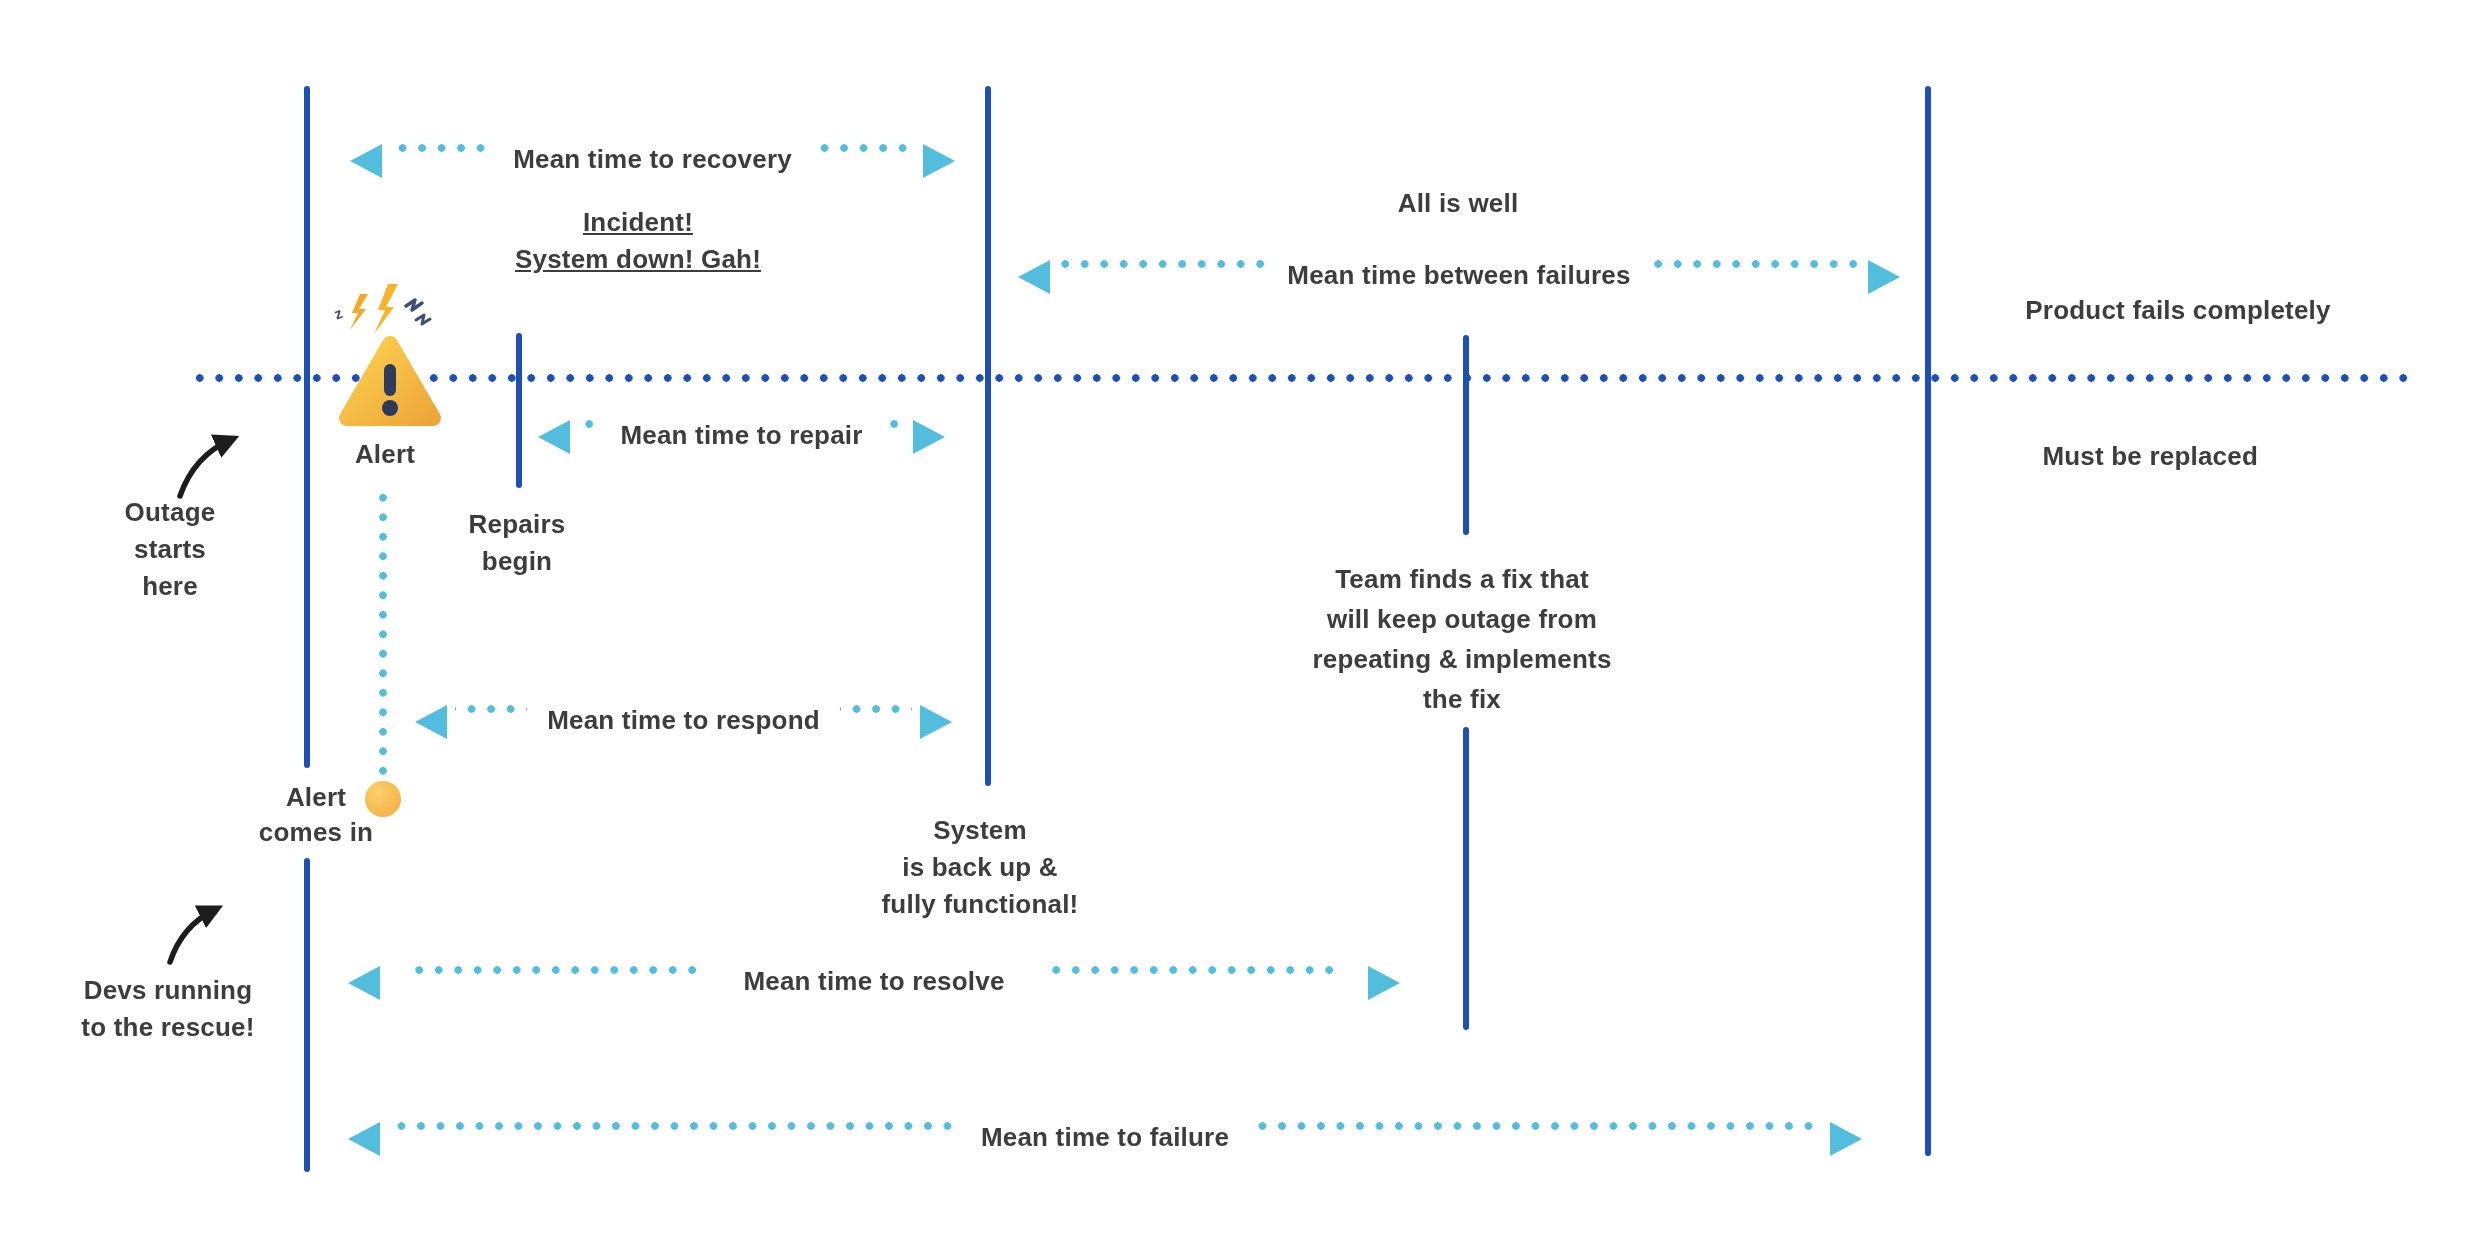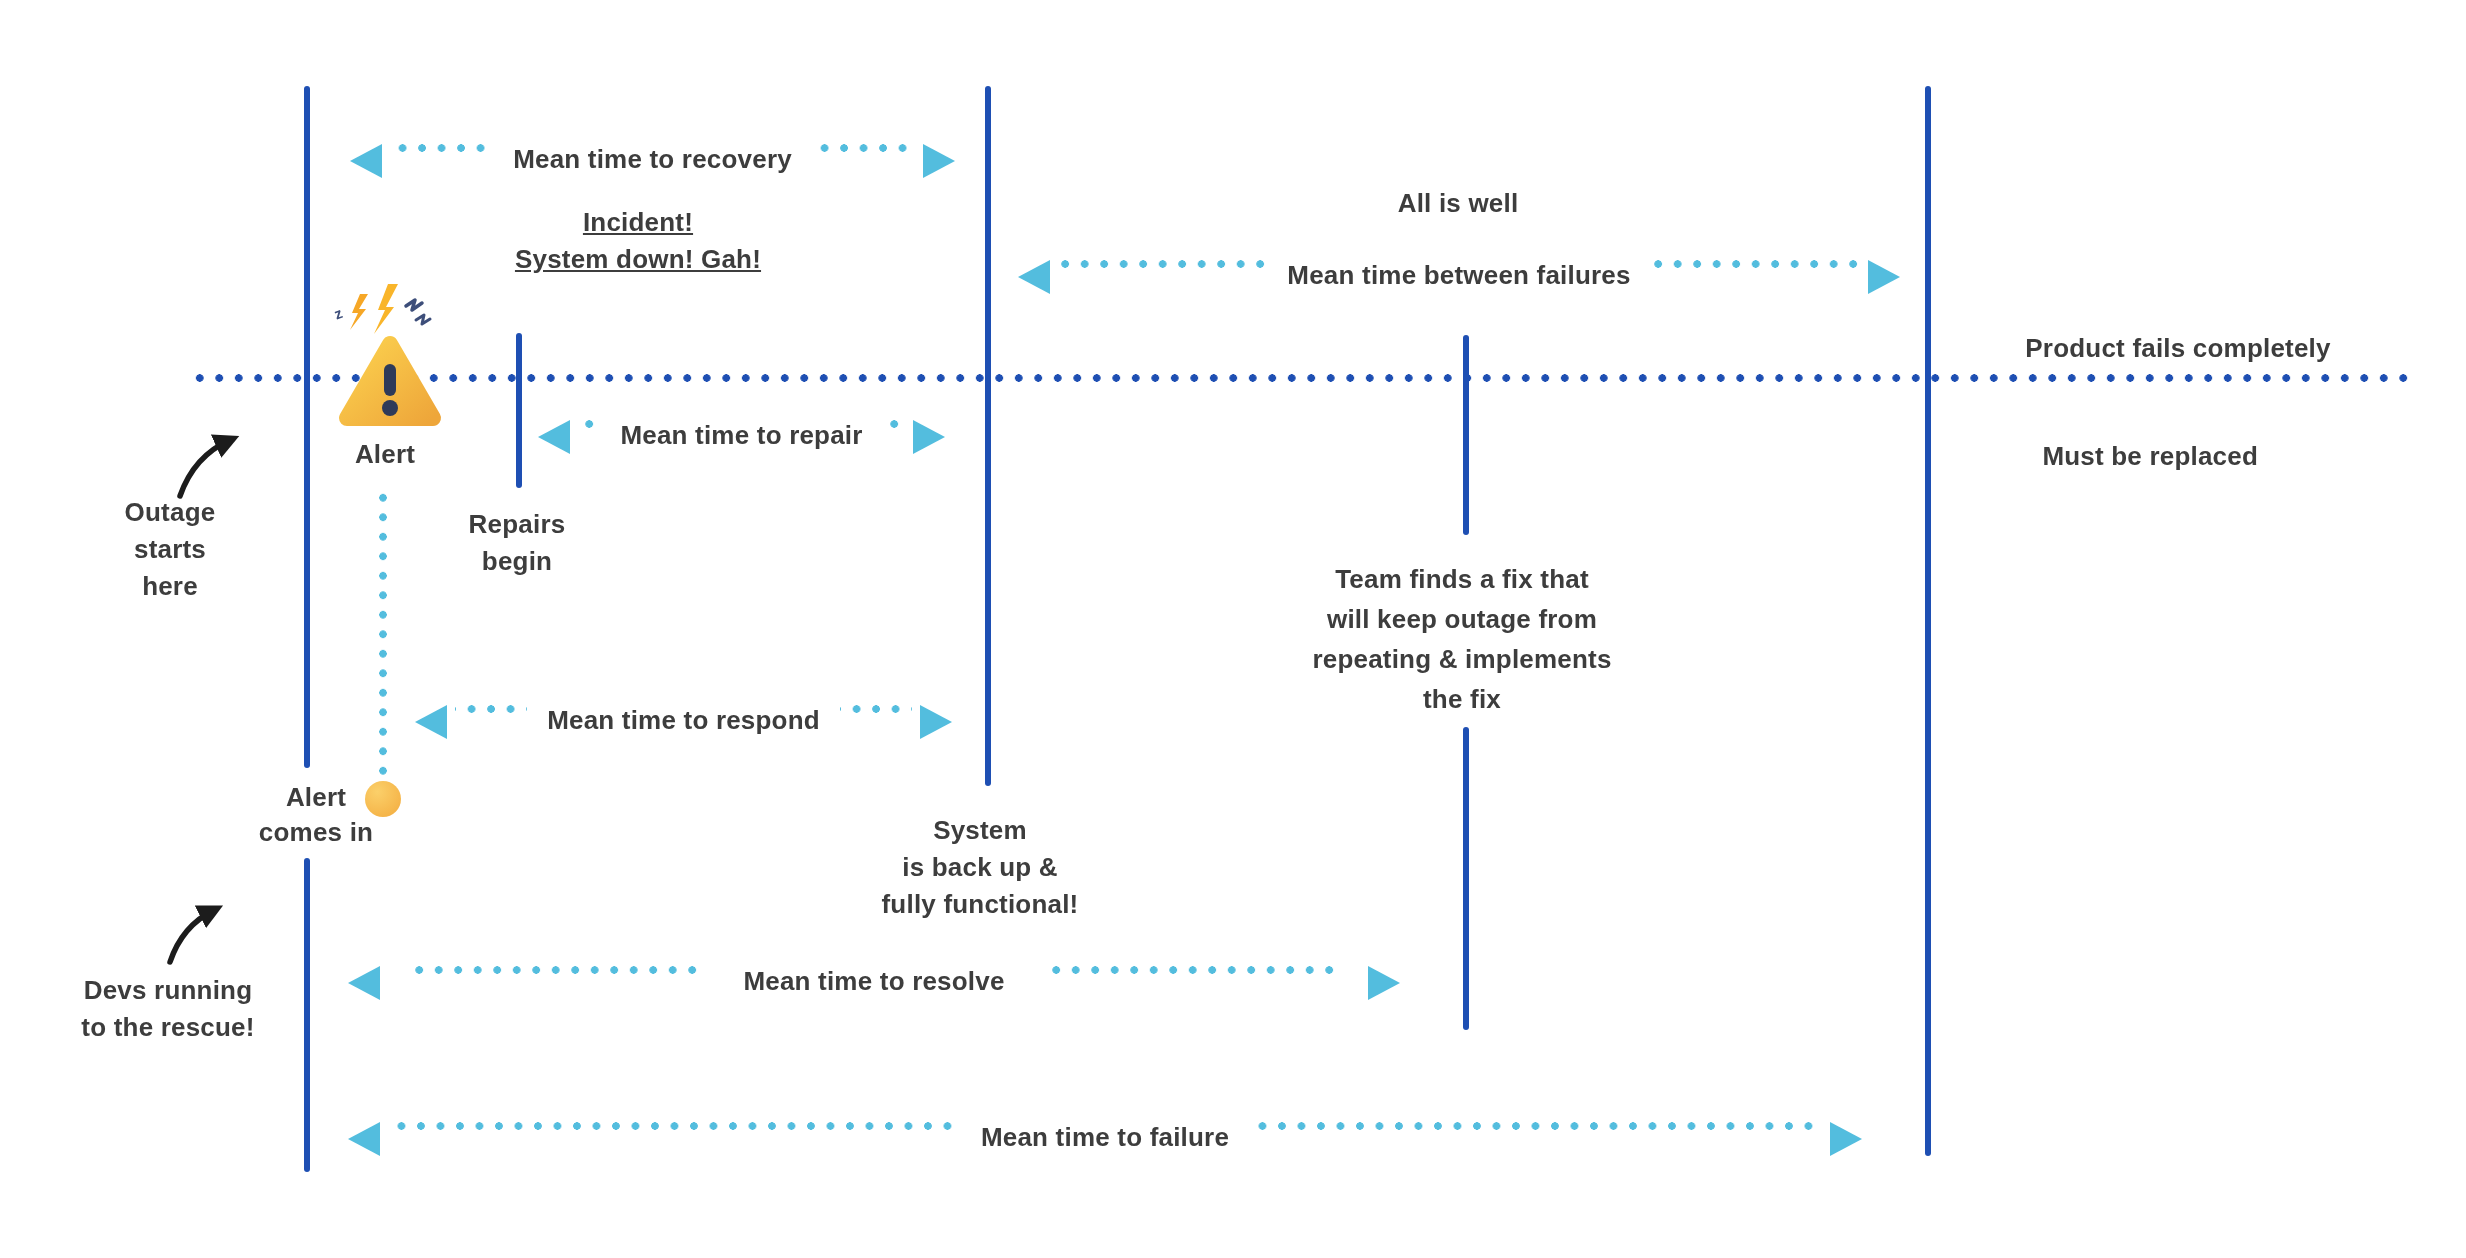--- a/index.html
+++ b/index.html
@@ -37,21 +37,21 @@
   .recovery{left:350px;  top:144px;  width:605px;}
   .mtbf    {left:1018px; top:260px;  width:882px;}
   .repair  {left:538px;  top:420px;  width:407px;}
   .respond {left:415px;  top:705px;  width:537px;}
   .resolve {left:348px;  top:966px;  width:1052px;gap:24px;}
   .failure {left:348px;  top:1122px; width:1514px;}
   
   .note{position:absolute; text-align:center; white-space:pre-line; font-size:26px; line-height:37px; color:var(--text,#3d3d3d);}
   .incident    {left:458px;  top:204px;  width:360px;text-decoration:underline;}
   .allwell     {left:1358px; top:142px;  width:200px;margin-top:43px;}
-  .prodfails   {left:1978px; top:292px;  width:400px;margin-top:38px;}
+  .prodfails   {left:1978px; top:292px;  width:400px;}
   .mustreplace {left:1958px; top:438px;  width:300px;text-align:right;}
   .alertlbl    {left:325px;  top:436px;  width:120px;}
   .repairsbegin{left:437px;  top:506px;  width:160px;}
   .outage      {left:90px;   top:494px;  width:160px;}
   .alertcomes  {left:236px;  top:780px;  width:160px; line-height:35px;}
   .backup      {left:830px;  top:812px;  width:300px;text-align:center;}
   .teamfix     {left:1262px; top:559px;  width:400px; line-height:40px;}
   .devs        {left:48px;   top:972px;  width:240px;}
   
   .warnsvg{position:absolute; left:330px; top:282px;}

